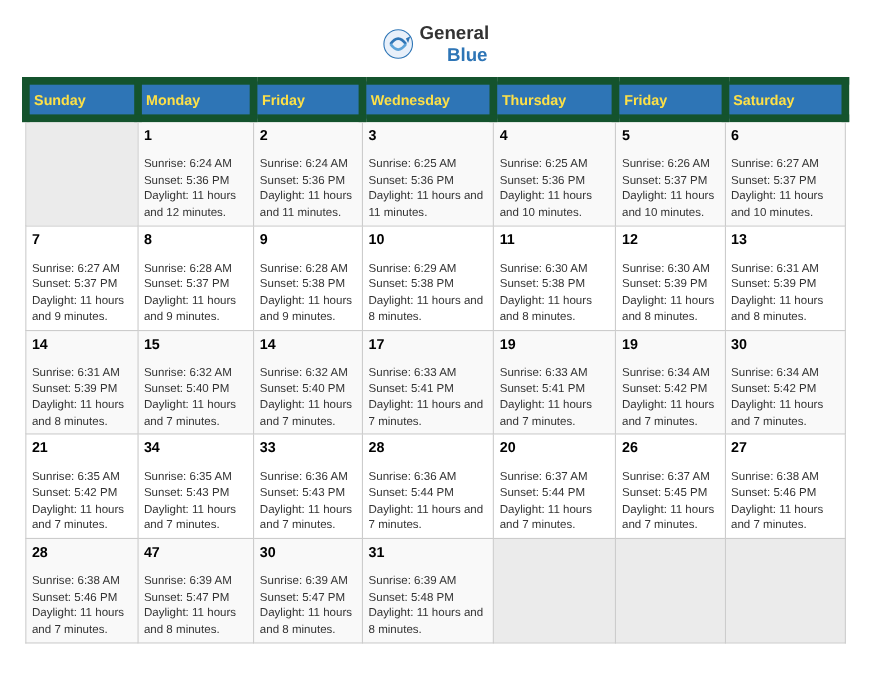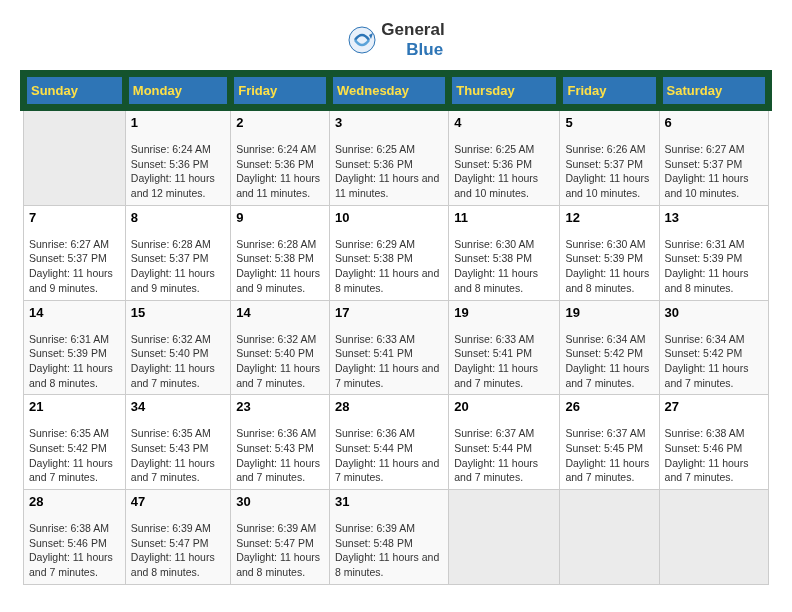--- a/index.html
+++ b/index.html
@@ -212,21 +212,21 @@
       <tr>
         <td>
           <span class="day-number">21</span>
           <div class="day-info">Sunrise: 6:35 AM<br>Sunset: 5:42 PM<br>Daylight: 11 hours and 7 minutes.</div>
         </td>
         <td>
           <span class="day-number">34</span>
           <div class="day-info">Sunrise: 6:35 AM<br>Sunset: 5:43 PM<br>Daylight: 11 hours and 7 minutes.</div>
         </td>
         <td>
-          <span class="day-number">23</span>
+          <span class="day-number">33</span>
           <div class="day-info">Sunrise: 6:36 AM<br>Sunset: 5:43 PM<br>Daylight: 11 hours and 7 minutes.</div>
         </td>
         <td>
           <span class="day-number">28</span>
           <div class="day-info">Sunrise: 6:36 AM<br>Sunset: 5:44 PM<br>Daylight: 11 hours and 7 minutes.</div>
         </td>
         <td>
           <span class="day-number">20</span>
           <div class="day-info">Sunrise: 6:37 AM<br>Sunset: 5:44 PM<br>Daylight: 11 hours and 7 minutes.</div>
         </td>

